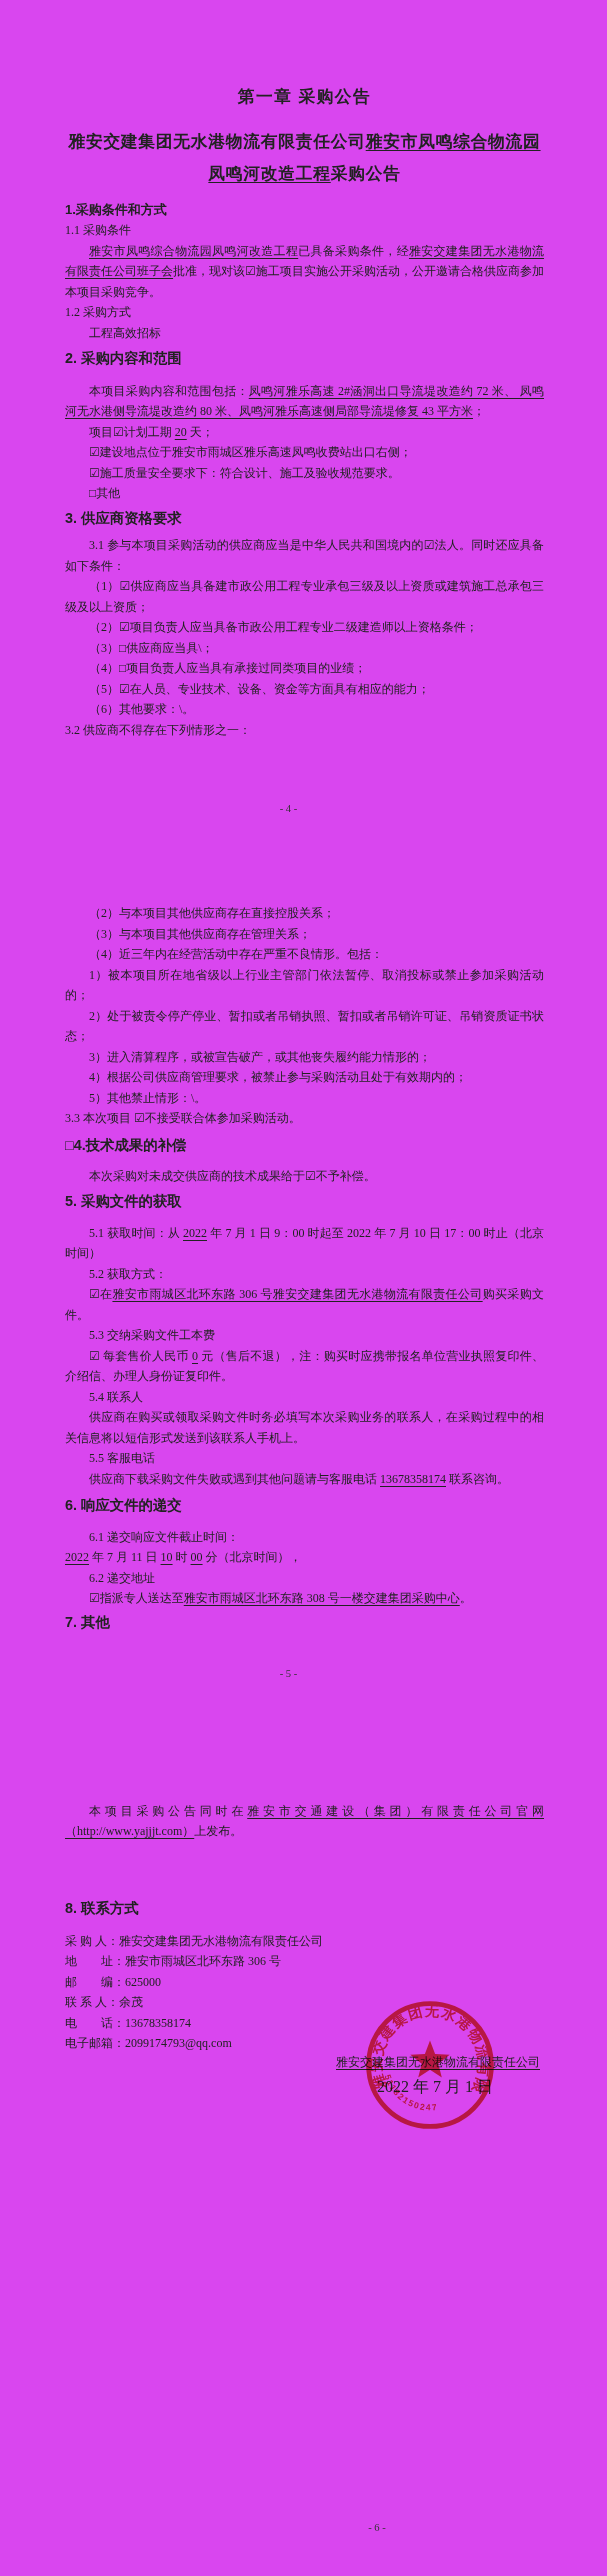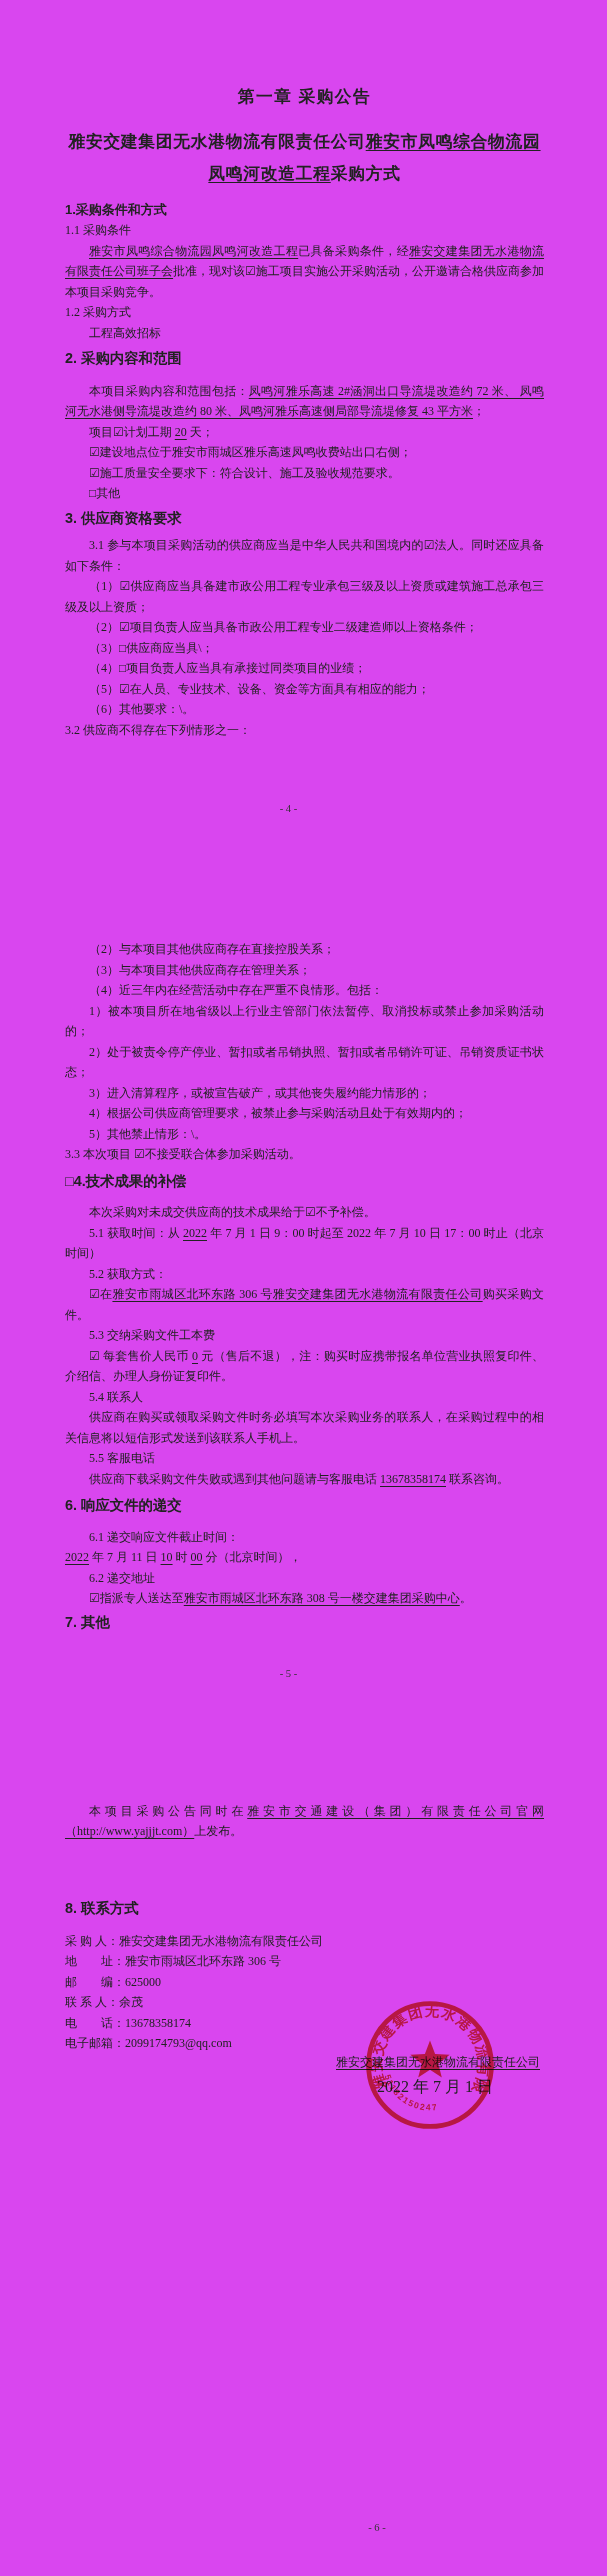--- a/index.html
+++ b/index.html
@@ -59,21 +59,21 @@
   }
 </style>
 </head>
 <body>
 
 <div id="doc">
 
   <div class="pc" style="top:76px">
     <div class="chapter">第一章 采购公告</div>
 
-    <div class="doctitle"><span>雅安交建集团无水港物流有限责任公司</span><span class="u">雅安市凤鸣综合物流园凤鸣河改造工程</span><span>采购方式</span></div>
+    <div class="doctitle"><span>雅安交建集团无水港物流有限责任公司</span><span class="u">雅安市凤鸣综合物流园凤鸣河改造工程</span><span>采购公告</span></div>
 
     <div class="h-sub">1.采购条件和方式</div>
     <p class="mt16">1.1 采购条件</p>
     <p class="indent just mt8"><span class="u">雅安市凤鸣综合物流园凤鸣河改造工程</span><span>已具备采购条件，经</span><span class="u">雅安交建集团无水港物流有限责任公司班子会</span><span>批准，现对该☑施工项目实施公开采购活动，公开邀请合格供应商参加本项目采购竞争。</span></p>
     <p class="mt5">1.2 采购方式</p>
     <p class="indent">工程高效招标</p>
 
     <div class="h-big">2. 采购内容和范围</div>
     <p class="indent just"><span>本项目采购内容和范围包括：</span><span class="u">凤鸣河雅乐高速 2#涵洞出口导流堤改造约 72 米、 凤鸣河无水港侧导流堤改造约 80 米、凤鸣河雅乐高速侧局部导流堤修复 43 平方米</span><span>；</span></p>
     <p class="indent"><span>项目☑计划工期 </span><span class="u">20</span><span> 天；</span></p>
@@ -87,34 +87,35 @@
     <p class="indent">（2）☑项目负责人应当具备市政公用工程专业二级建造师以上资格条件；</p>
     <p class="indent">（3）□供应商应当具\；</p>
     <p class="indent">（4）□项目负责人应当具有承接过同类项目的业绩；</p>
     <p class="indent">（5）☑在人员、专业技术、设备、资金等方面具有相应的能力；</p>
     <p class="indent">（6）其他要求：\。</p>
     <p>3.2 供应商不得存在下列情形之一：</p>
   </div>
 
   <div class="pagenum" style="top:802px;left:258px;width:61px">- 4 -</div>
 
-  <div class="pc" style="top:936px">
+  <div class="pc" style="top:900px">
     <p class="indent" style="margin-top:3px">（2）与本项目其他供应商存在直接控股关系；</p>
     <p class="indent">（3）与本项目其他供应商存在管理关系；</p>
     <p class="indent">（4）近三年内在经营活动中存在严重不良情形。包括：</p>
     <p class="indent just">1）被本项目所在地省级以上行业主管部门依法暂停、取消投标或禁止参加采购活动的；</p>
     <p class="indent just">2）处于被责令停产停业、暂扣或者吊销执照、暂扣或者吊销许可证、吊销资质证书状态；</p>
     <p class="indent">3）进入清算程序，或被宣告破产，或其他丧失履约能力情形的；</p>
     <p class="indent">4）根据公司供应商管理要求，被禁止参与采购活动且处于有效期内的；</p>
     <p class="indent">5）其他禁止情形：\。</p>
     <p>3.3 本次项目 ☑不接受联合体参加采购活动。</p>
 
     <div class="h-big" style="margin-top:6px;margin-bottom:10.6px">□4.技术成果的补偿</div>
     <p class="indent">本次采购对未成交供应商的技术成果给于☑不予补偿。</p>
 
+    <div class="h-big" style="margin-bottom:10.6px">5. 采购文件的获取</div>
     <p class="indent just"><span>5.1 获取时间：从 </span><span class="u">2022</span><span> 年 7 月 1 日 9：00 时起至 2022 年 7 月 10 日 17：00 时止（北京时间）</span></p>
     <p class="indent">5.2 获取方式：</p>
     <p class="indent just"><span>☑在</span><span class="u">雅安市雨城区北环东路 306 号雅安交建集团无水港物流有限责任公司</span><span>购买采购文件。</span></p>
     <p class="indent">5.3 交纳采购文件工本费</p>
     <p class="indent just"><span>☑ 每套售价人民币 </span><span class="u">0</span><span> 元（售后不退），注：购买时应携带报名单位营业执照复印件、介绍信、办理人身份证复印件。</span></p>
     <p class="indent">5.4 联系人</p>
     <p class="indent just">供应商在购买或领取采购文件时务必填写本次采购业务的联系人，在采购过程中的相关信息将以短信形式发送到该联系人手机上。</p>
     <p class="indent">5.5 客服电话</p>
     <p class="indent just"><span>供应商下载采购文件失败或遇到其他问题请与客服电话 </span><span class="u">13678358174</span><span> 联系咨询。</span></p>
 

